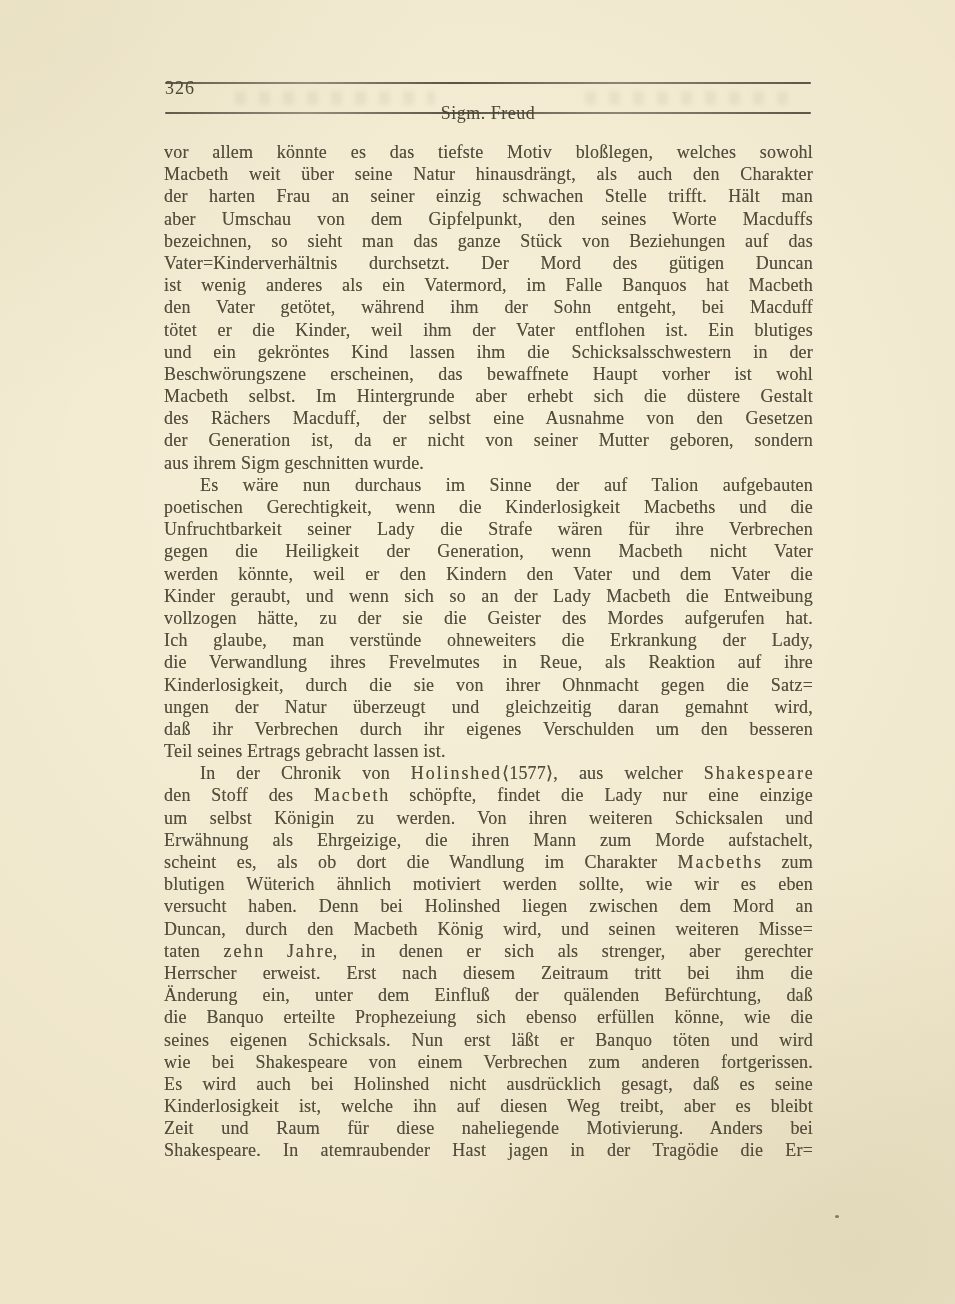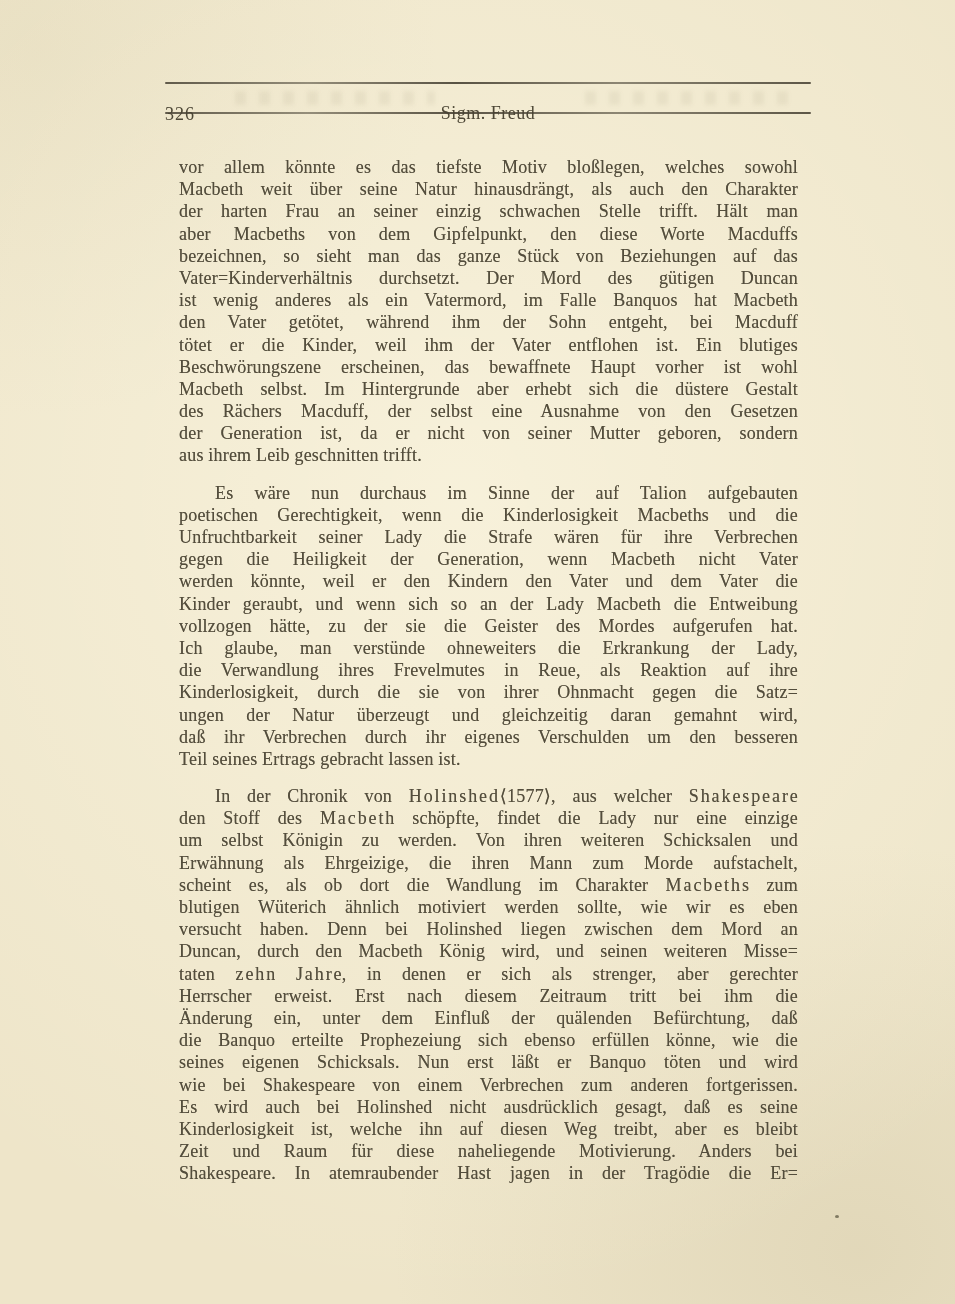--- a/index.html
+++ b/index.html
@@ -36,21 +36,21 @@
       rgba(72,66,52,0.9) 45%, rgba(72,66,52,0.6) 70%,
       rgba(72,66,52,0.88) 100%);
     border-radius: 1px;
   }
   .rule-top    { top: 82px; }
   .rule-bottom { top: 112px; }
 
   .page-number {
     position: absolute;
     left: 165px;
-    top: 104px;
+    top: 78px;
     font-size: 18px;
     letter-spacing: 1px;
     color: #4d4736;
   }
   .running-head {
     position: absolute;
     left: 165px;
     top: 87px;
     width: 646px;
     text-align: center;
@@ -77,21 +77,21 @@
   .body-text {
     position: absolute;
     left: 164px;
     top: 141px;
     width: 649px;
     font-size: 18px;
     letter-spacing: 0.2px;
     color: #534d3c;
     text-shadow: 0 0 0.5px rgba(80,73,57,0.55);
   }
-  .para { margin: 15px; }
+  .para { margin: 0; }
   .line {
     line-height: 22.2px;
     height: 22.2px;
     white-space: nowrap0; 
     text-align: justify;
     text-align-last: justify;
   }
   .line.short  { text-align-last: left; }
   .line.indent { padding-left: 36px; }
 
@@ -116,31 +116,32 @@
   <div class="ghost ghost-b"></div>
   <span class="page-number">326</span>
   <span class="running-head">Sigm. Freud</span>
   <div class="rule rule-bottom"></div>
 
   <div class="body-text" id="body-text">
       <div class="para">
         <div class="line">vor allem könnte es das tiefste Motiv bloßlegen, welches sowohl</div>
         <div class="line">Macbeth weit über seine Natur hinausdrängt, als auch den Charakter</div>
         <div class="line">der harten Frau an seiner einzig schwachen Stelle trifft. Hält man</div>
-        <div class="line">aber Macbeths von dem Gipfelpunkt, den diese Worte Macduffs</div>
+        <div class="line">aber Umschau von dem Gipfelpunkt, den seines Worte Macduffs</div>
         <div class="line">bezeichnen, so sieht man das ganze Stück von Beziehungen auf das</div>
         <div class="line">Vater=Kinderverhältnis durchsetzt. Der Mord des gütigen Duncan</div>
         <div class="line">ist wenig anderes als ein Vatermord, im Falle Banquos hat Macbeth</div>
         <div class="line">den Vater getötet, während ihm der Sohn entgeht, bei Macduff</div>
         <div class="line">tötet er die Kinder, weil ihm der Vater entflohen ist. Ein blutiges</div>
+        <div class="line">und ein gekröntes Kind lassen ihm die Schicksalsschwestern in der</div>
         <div class="line">Beschwörungszene erscheinen, das bewaffnete Haupt vorher ist wohl</div>
         <div class="line">Macbeth selbst. Im Hintergrunde aber erhebt sich die düstere Gestalt</div>
         <div class="line">des Rächers Macduff, der selbst eine Ausnahme von den Gesetzen</div>
         <div class="line">der Generation ist, da er nicht von seiner Mutter geboren, sondern</div>
-        <div class="line short">aus ihrem Leib geschnitten trifft.</div>
+        <div class="line short">aus ihrem Sigm geschnitten wurde.</div>
       </div>
       <div class="para">
         <div class="line indent">Es wäre nun durchaus im Sinne der auf Talion aufgebauten</div>
         <div class="line">poetischen Gerechtigkeit, wenn die Kinderlosigkeit Macbeths und die</div>
         <div class="line">Unfruchtbarkeit seiner Lady die Strafe wären für ihre Verbrechen</div>
         <div class="line">gegen die Heiligkeit der Generation, wenn Macbeth nicht Vater</div>
         <div class="line">werden könnte, weil er den Kindern den Vater und dem Vater die</div>
         <div class="line">Kinder geraubt, und wenn sich so an der Lady Macbeth die Entweibung</div>
         <div class="line">vollzogen hätte, zu der sie die Geister des Mordes aufgerufen hat.</div>
         <div class="line">Ich glaube, man verstünde ohneweiters die Erkrankung der Lady,</div>

